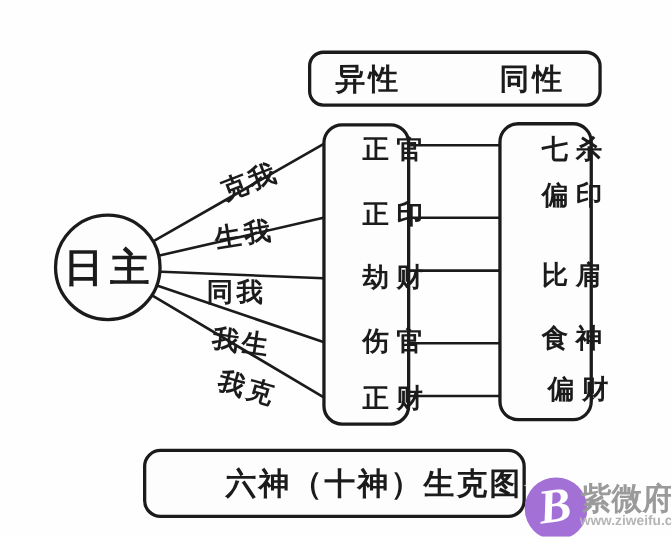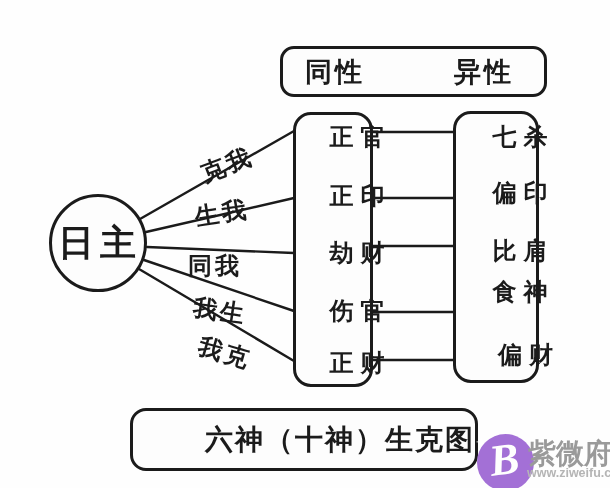--- a/index.html
+++ b/index.html
@@ -20,22 +20,22 @@
   .day-circle{left:49px;top:194px;width:98px;height:98px;border-radius:50%;
     display:flex;align-items:center;justify-content:center;
     font-size:36px;font-weight:bold;letter-spacing:6px;padding-left:4px;}
   
   .mid-box{left:293px;top:112px;width:80px;height:275px;}
   .right-box{left:453px;top:111px;width:86px;height:272px;}
   .god-item{position:absolute;left:0;width:100%;text-align:center;
     font-size:24px;font-weight:bold;letter-spacing:7px;text-indent:7px;line-height:26px;margin-left:24px;}
   .mid-box .g0{top:9px;}  .mid-box .g1{top:68px;} .mid-box .g2{top:125px;}
   .mid-box .g3{top:183px;} .mid-box .g4{top:235px;}
-  .right-box .g0{top:10px;} .right-box .g1{top:66px;} .right-box .g2{top:124px;}
-  .right-box .g3{top:165px;} .right-box .g4{top:228px;text-indent:18px;}
+  .right-box .g0{top:10px;} .right-box .g1{top:51px;} .right-box .g2{top:124px;}
+  .right-box .g3{top:181px;} .right-box .g4{top:228px;text-indent:18px;}
   
   .rel{position:absolute;font-size:24px;font-weight:bold;letter-spacing:3px;
     white-space:nowrap;transform-origin:center center;}
   .rel0{left:200px;top:149px;transform:rotate(-21deg);}
   .rel1{left:195px;top:197px;transform:rotate(-9deg);}
   .rel2{left:188px;top:250px;}
   .rel3{left:193px;top:295px;transform:rotate(8deg);}
   .rel4{left:198px;top:337px;transform:rotate(16deg);}
   
   .caption-box{left:130px;top:408px;width:348px;height:63px;border-radius:16px;
@@ -67,22 +67,22 @@
       <line x1="139" y1="269" x2="294" y2="361"></line>
       <line x1="371" y1="132" x2="455" y2="132"></line>
       <line x1="371" y1="198" x2="455" y2="198"></line>
       <line x1="371" y1="246" x2="455" y2="246"></line>
       <line x1="371" y1="312" x2="455" y2="312"></line>
       <line x1="371" y1="360" x2="455" y2="360"></line>
     </g>
   </svg>
 
   <div class="box top-box">
+    <span>异性</span>
     <span>同性</span>
-    <span>异性</span>
   </div>
 
   <div class="box day-circle">
     <span>日主</span>
   </div>
 
   <div class="rel rel0">克我</div>
   <div class="rel rel1">生我</div>
   <div class="rel rel2">同我</div>
   <div class="rel rel3">我生</div>

